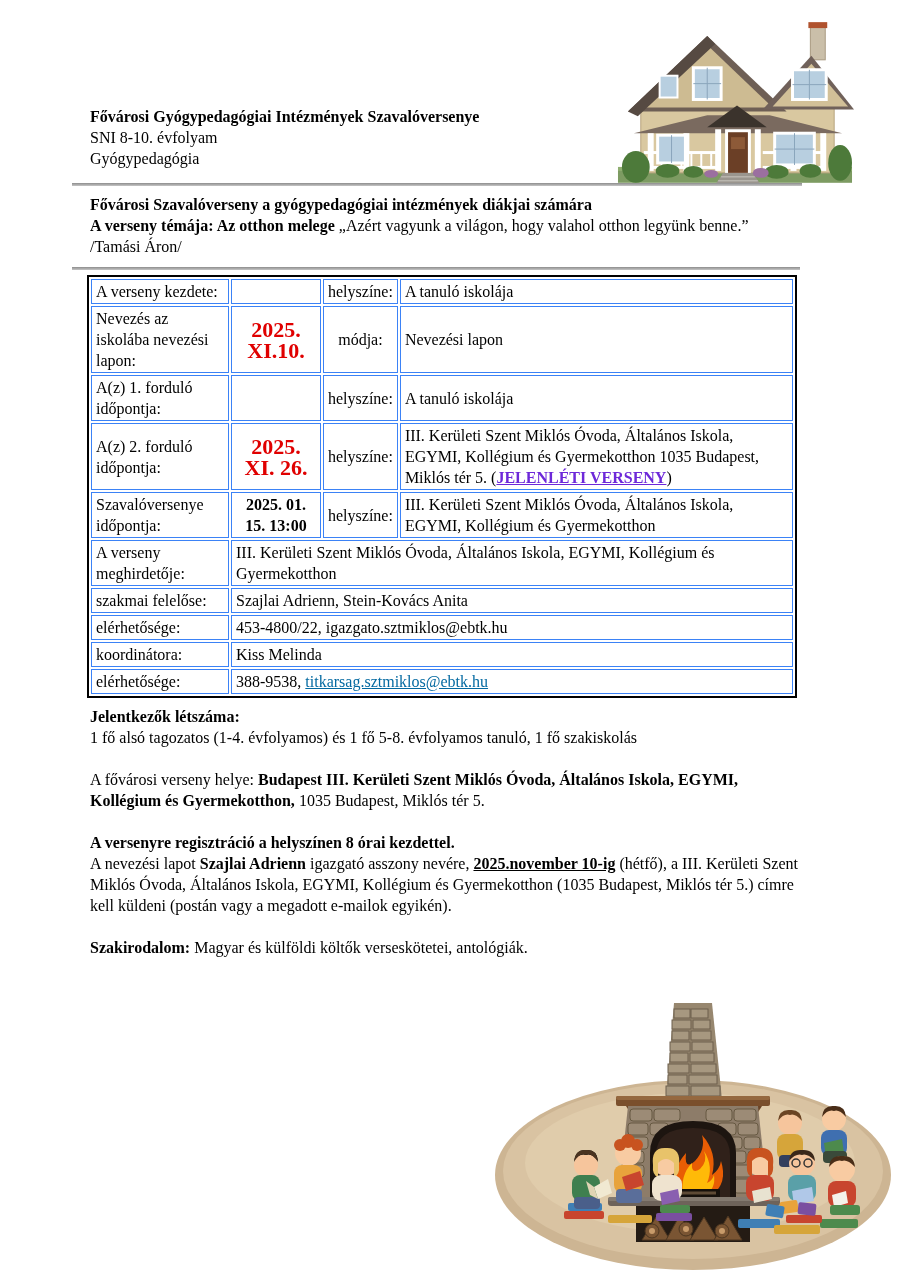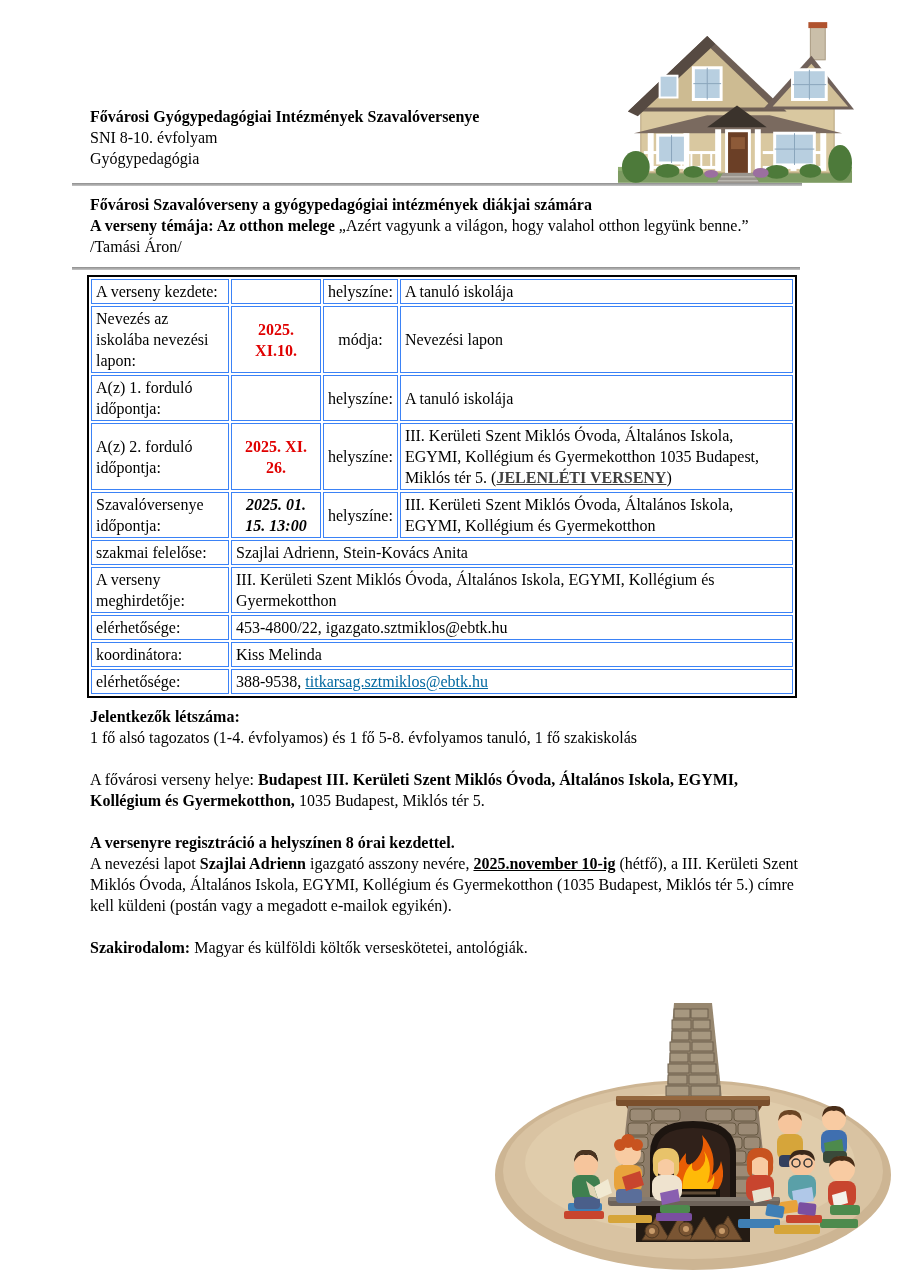--- a/index.html
+++ b/index.html
@@ -7,21 +7,21 @@
   .page {
     position:relative; width:905px; height:1280px; margin:0 auto;
     background:#ffffff; overflow:hidden;
     font-family:"Liberation Serif","DejaVu Serif",serif;
     font-size:16px; color:#000; line-height:21px;
   }
   .content { position:absolute; left:72px; top:106px; width:730px; }
   .txt { padding-left:18px; padding-right:2px; }
   .b { font-weight:bold; }
   .u { text-decoration:underline; }
-  .red { color:#404040; }
+  .red { color:#6d28d9; }
   .link { color:#0369a1; text-decoration:underline; cursor:pointer; }
   .rule {
     height:3px; width:100%; border:none; margin-top:14px;
     background:linear-gradient(to bottom,#8c8c8c,#c6c6c6);
   }
   .rule-2 { margin-top:10px; width:728px; }
   .intro { margin-top:8px; }
   
   table.info {
     width:710px; margin:5px 0 0 15px;
@@ -29,22 +29,22 @@
     border:2px solid #000; background:#fff;
   }
   table.info td {
     border:1px solid #3b82f6; padding:1px 4px; vertical-align:middle;
     line-height:21px;
   }
   td.c-label { width:138px; }
   td.c-date  { width:90px; text-align:center; }
   td.c-key   { width:64px;text-align:center; }
   td.c-val   { }
-  .date-red  { color:#e00000; font-weight:bold; font-size:16px; line-height:26px; }
-  .date-bold { font-weight:bold; text-align:left;font-style:italic; }
+  .date-red  { color:#e00000; font-weight:bold; font-size:22px; line-height:26px; }
+  .date-bold { font-weight:bold; text-align:left; }
   .after-table { margin-top:8px; }
   .gap { margin-top:21px; }
   .house-wrap { position:absolute; left:616px; top:12px; width:238px; height:174px; }
   .scene-wrap { position:absolute; left:490px; top:1003px; width:410px; height:272px; }
   svg { display:block; }
 </style>
 </head>
 <body>
 
 <div class="page">
@@ -179,26 +179,26 @@
           <td class="c-key">helyszíne:</td>
           <td class="c-val"><span>III. Kerületi Szent Miklós Óvoda, Általános Iskola, EGYMI, Kollégium és Gyermekotthon 1035 Budapest, Miklós tér 5. (</span><span class="b u red">JELENLÉTI VERSENY</span><span>)</span></td>
         </tr>
         <tr>
           <td class="c-label">Szavalóversenye időpontja:</td>
           <td class="c-date date-bold">2025. 01. 15.  13:00</td>
           <td class="c-key">helyszíne:</td>
           <td class="c-val">III. Kerületi Szent Miklós Óvoda, Általános Iskola, EGYMI, Kollégium és Gyermekotthon</td>
         </tr>
         <tr>
+          <td class="c-label">A verseny meghirdetője:</td>
+          <td colspan="3">III. Kerületi Szent Miklós Óvoda, Általános Iskola, EGYMI, Kollégium és Gyermekotthon</td>
+        </tr>
+        <tr>
           <td class="c-label">szakmai felelőse:</td>
           <td colspan="3">Szajlai Adrienn, Stein-Kovács Anita</td>
-        </tr>
-        <tr>
-          <td class="c-label">A verseny meghirdetője:</td>
-          <td colspan="3">III. Kerületi Szent Miklós Óvoda, Általános Iskola, EGYMI, Kollégium és Gyermekotthon</td>
         </tr>
         <tr>
           <td class="c-label">elérhetősége:</td>
           <td colspan="3">453-4800/22, igazgato.sztmiklos@ebtk.hu</td>
         </tr>
         <tr>
           <td class="c-label">koordinátora:</td>
           <td colspan="3">Kiss Melinda</td>
         </tr>
         <tr>

